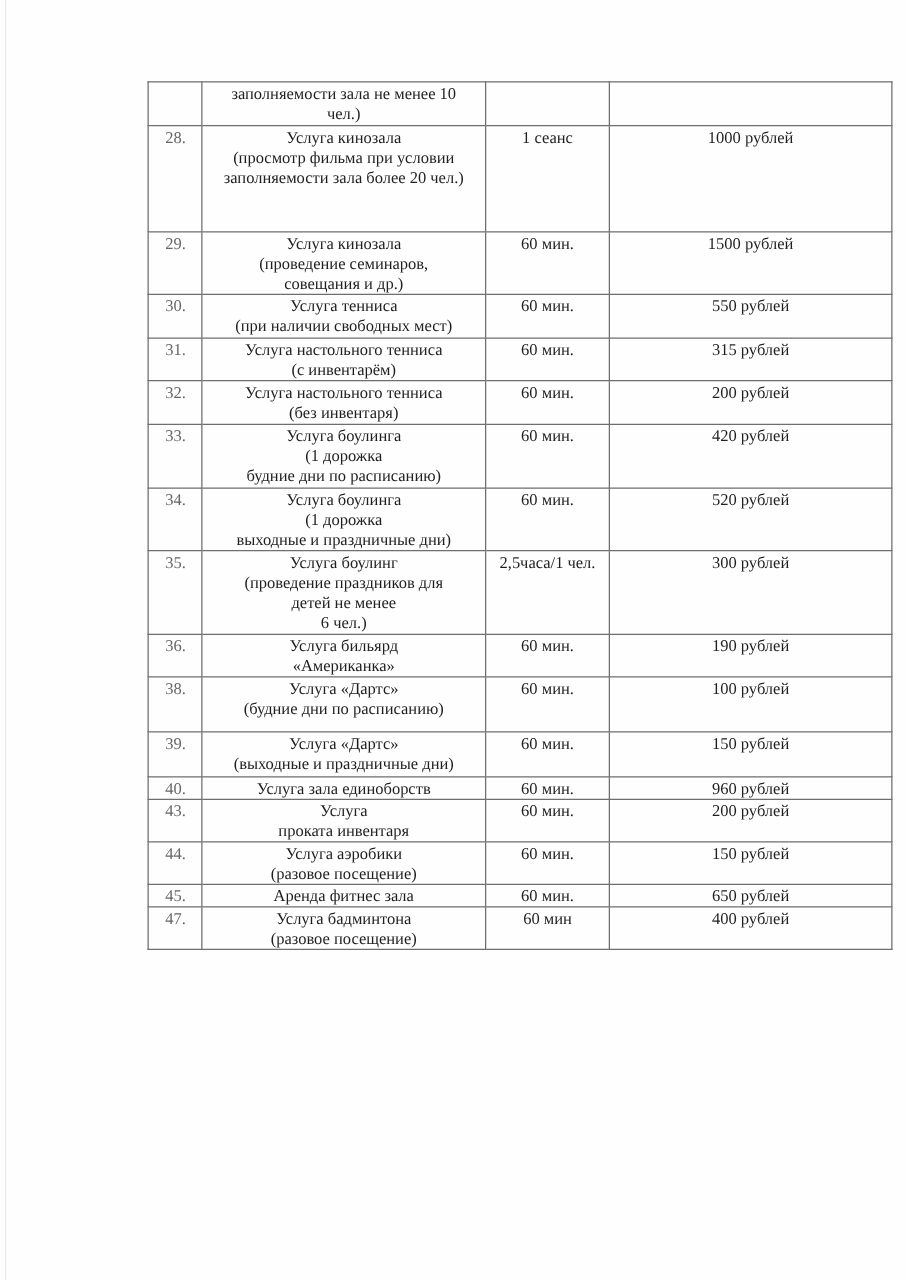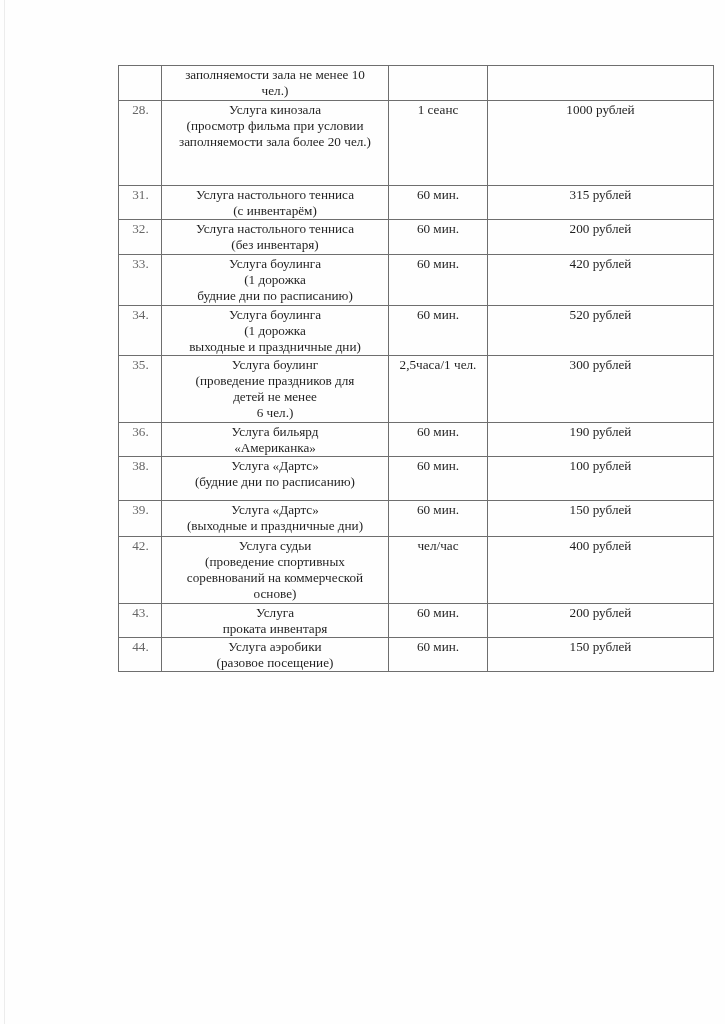--- a/index.html
+++ b/index.html
@@ -77,20 +77,35 @@
         <td></td>
       </tr>
       <tr style="height:85px">
         <td class="num">28.</td>
         <td>Услуга кинозала
 (просмотр фильма при условии
 заполняемости зала более 20 чел.)</td>
         <td>1 сеанс</td>
         <td>1000 рублей</td>
       </tr>
+      <tr style="height:50px">
+        <td class="num">29.</td>
+        <td>Услуга кинозала
+(проведение семинаров,
+совещания и др.)</td>
+        <td>60 мин.</td>
+        <td>1500 рублей</td>
+      </tr>
+      <tr style="height:35px">
+        <td class="num">30.</td>
+        <td>Услуга тенниса
+(при наличии свободных мест)</td>
+        <td>60 мин.</td>
+        <td>550 рублей</td>
+      </tr>
       <tr style="height:22px">
         <td class="num">31.</td>
         <td>Услуга настольного тенниса
 (с инвентарём)</td>
         <td>60 мин.</td>
         <td>315 рублей</td>
       </tr>
       <tr style="height:35px">
         <td class="num">32.</td>
         <td>Услуга настольного тенниса
@@ -137,38 +152,48 @@
         <td>60 мин.</td>
         <td>100 рублей</td>
       </tr>
       <tr style="height:36px">
         <td class="num">39.</td>
         <td>Услуга  «Дартс»
 (выходные и праздничные дни)</td>
         <td>60 мин.</td>
         <td>150 рублей</td>
       </tr>
-      <tr style="height:67px">
-        <td class="num">42.</td>
-        <td>Услуга судьи
-(проведение спортивных
-соревнований на  коммерческой
-основе)</td>
-        <td>чел/час</td>
-        <td>400 рублей</td>
+      <tr style="height:16px">
+        <td class="num">40.</td>
+        <td>Услуга зала единоборств</td>
+        <td>60 мин.</td>
+        <td>960 рублей</td>
       </tr>
       <tr style="height:21px">
         <td class="num">43.</td>
         <td>Услуга
 проката  инвентаря</td>
         <td>60 мин.</td>
         <td>200 рублей</td>
       </tr>
       <tr style="height:34px">
         <td class="num">44.</td>
         <td>Услуга аэробики
 (разовое посещение)</td>
         <td>60 мин.</td>
         <td>150 рублей</td>
       </tr>
+      <tr style="height:17px">
+        <td class="num">45.</td>
+        <td>Аренда фитнес зала</td>
+        <td>60 мин.</td>
+        <td>650 рублей</td>
+      </tr>
+      <tr style="height:33px">
+        <td class="num">47.</td>
+        <td>Услуга  бадминтона
+(разовое посещение)</td>
+        <td>60 мин</td>
+        <td>400 рублей</td>
+      </tr>
     </tbody>
   </table>
 </div>
 
 </body></html>

